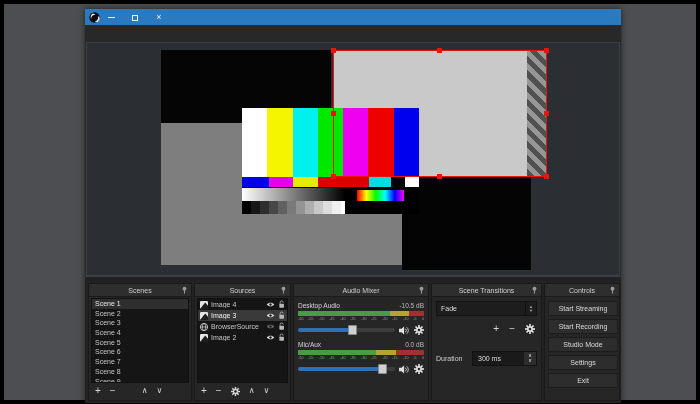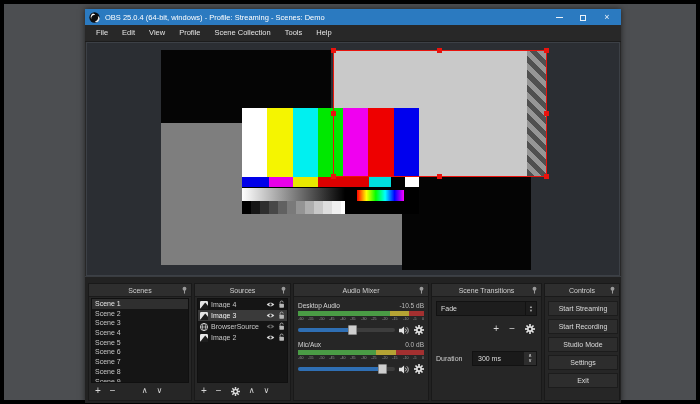--- a/index.html
+++ b/index.html
@@ -129,37 +129,27 @@
 
     <div class="obs-window">
 
       <div class="titlebar">
         <svg class="app-icon" viewBox="0 0 12 12">
           <circle cx="6" cy="6" r="5.6" fill="#0d0d0d"></circle>
           <path d="M4.2 1.6 A4.6 4.6 0 0 0 3.2 8.8 A3.4 3.4 0 0 1 6.8 3.4 A3.2 3.2 0 0 0 4.2 1.6 Z" fill="#ffffff"></path>
           <circle cx="7.8" cy="7.2" r="2.1" fill="#0d0d0d"></circle>
           <path d="M9.6 4.4 A4.6 4.6 0 0 1 6.4 10.5 A3.3 3.3 0 0 0 9.6 4.4 Z" fill="#e9e9e9"></path>
         </svg>
-        <div class="title-text">OBS 25.0.4 (64-bit, windows) - Profile: Streaming - Scenes: Demo</div>
         <div class="win-btns">
           <span class="win-btn"><span class="btn-min-glyph"></span></span>
           <span class="win-btn"><span class="btn-max-glyph"></span></span>
           <span class="win-btn">×</span>
         </div>
       </div>
 
-      <div class="menubar">
-        <span class="menu-item">File</span>
-        <span class="menu-item">Edit</span>
-        <span class="menu-item">View</span>
-        <span class="menu-item">Profile</span>
-        <span class="menu-item">Scene Collection</span>
-        <span class="menu-item">Tools</span>
-        <span class="menu-item">Help</span>
-      </div>
 
       <div class="preview">
         <div class="q-black-tl"></div>
         <div class="q-gray-bl"></div>
         <div class="src-gray">
           <div class="src-stripe"></div>
         </div>
         <div class="q-black-br"></div>
 
         <div class="colorbars">

